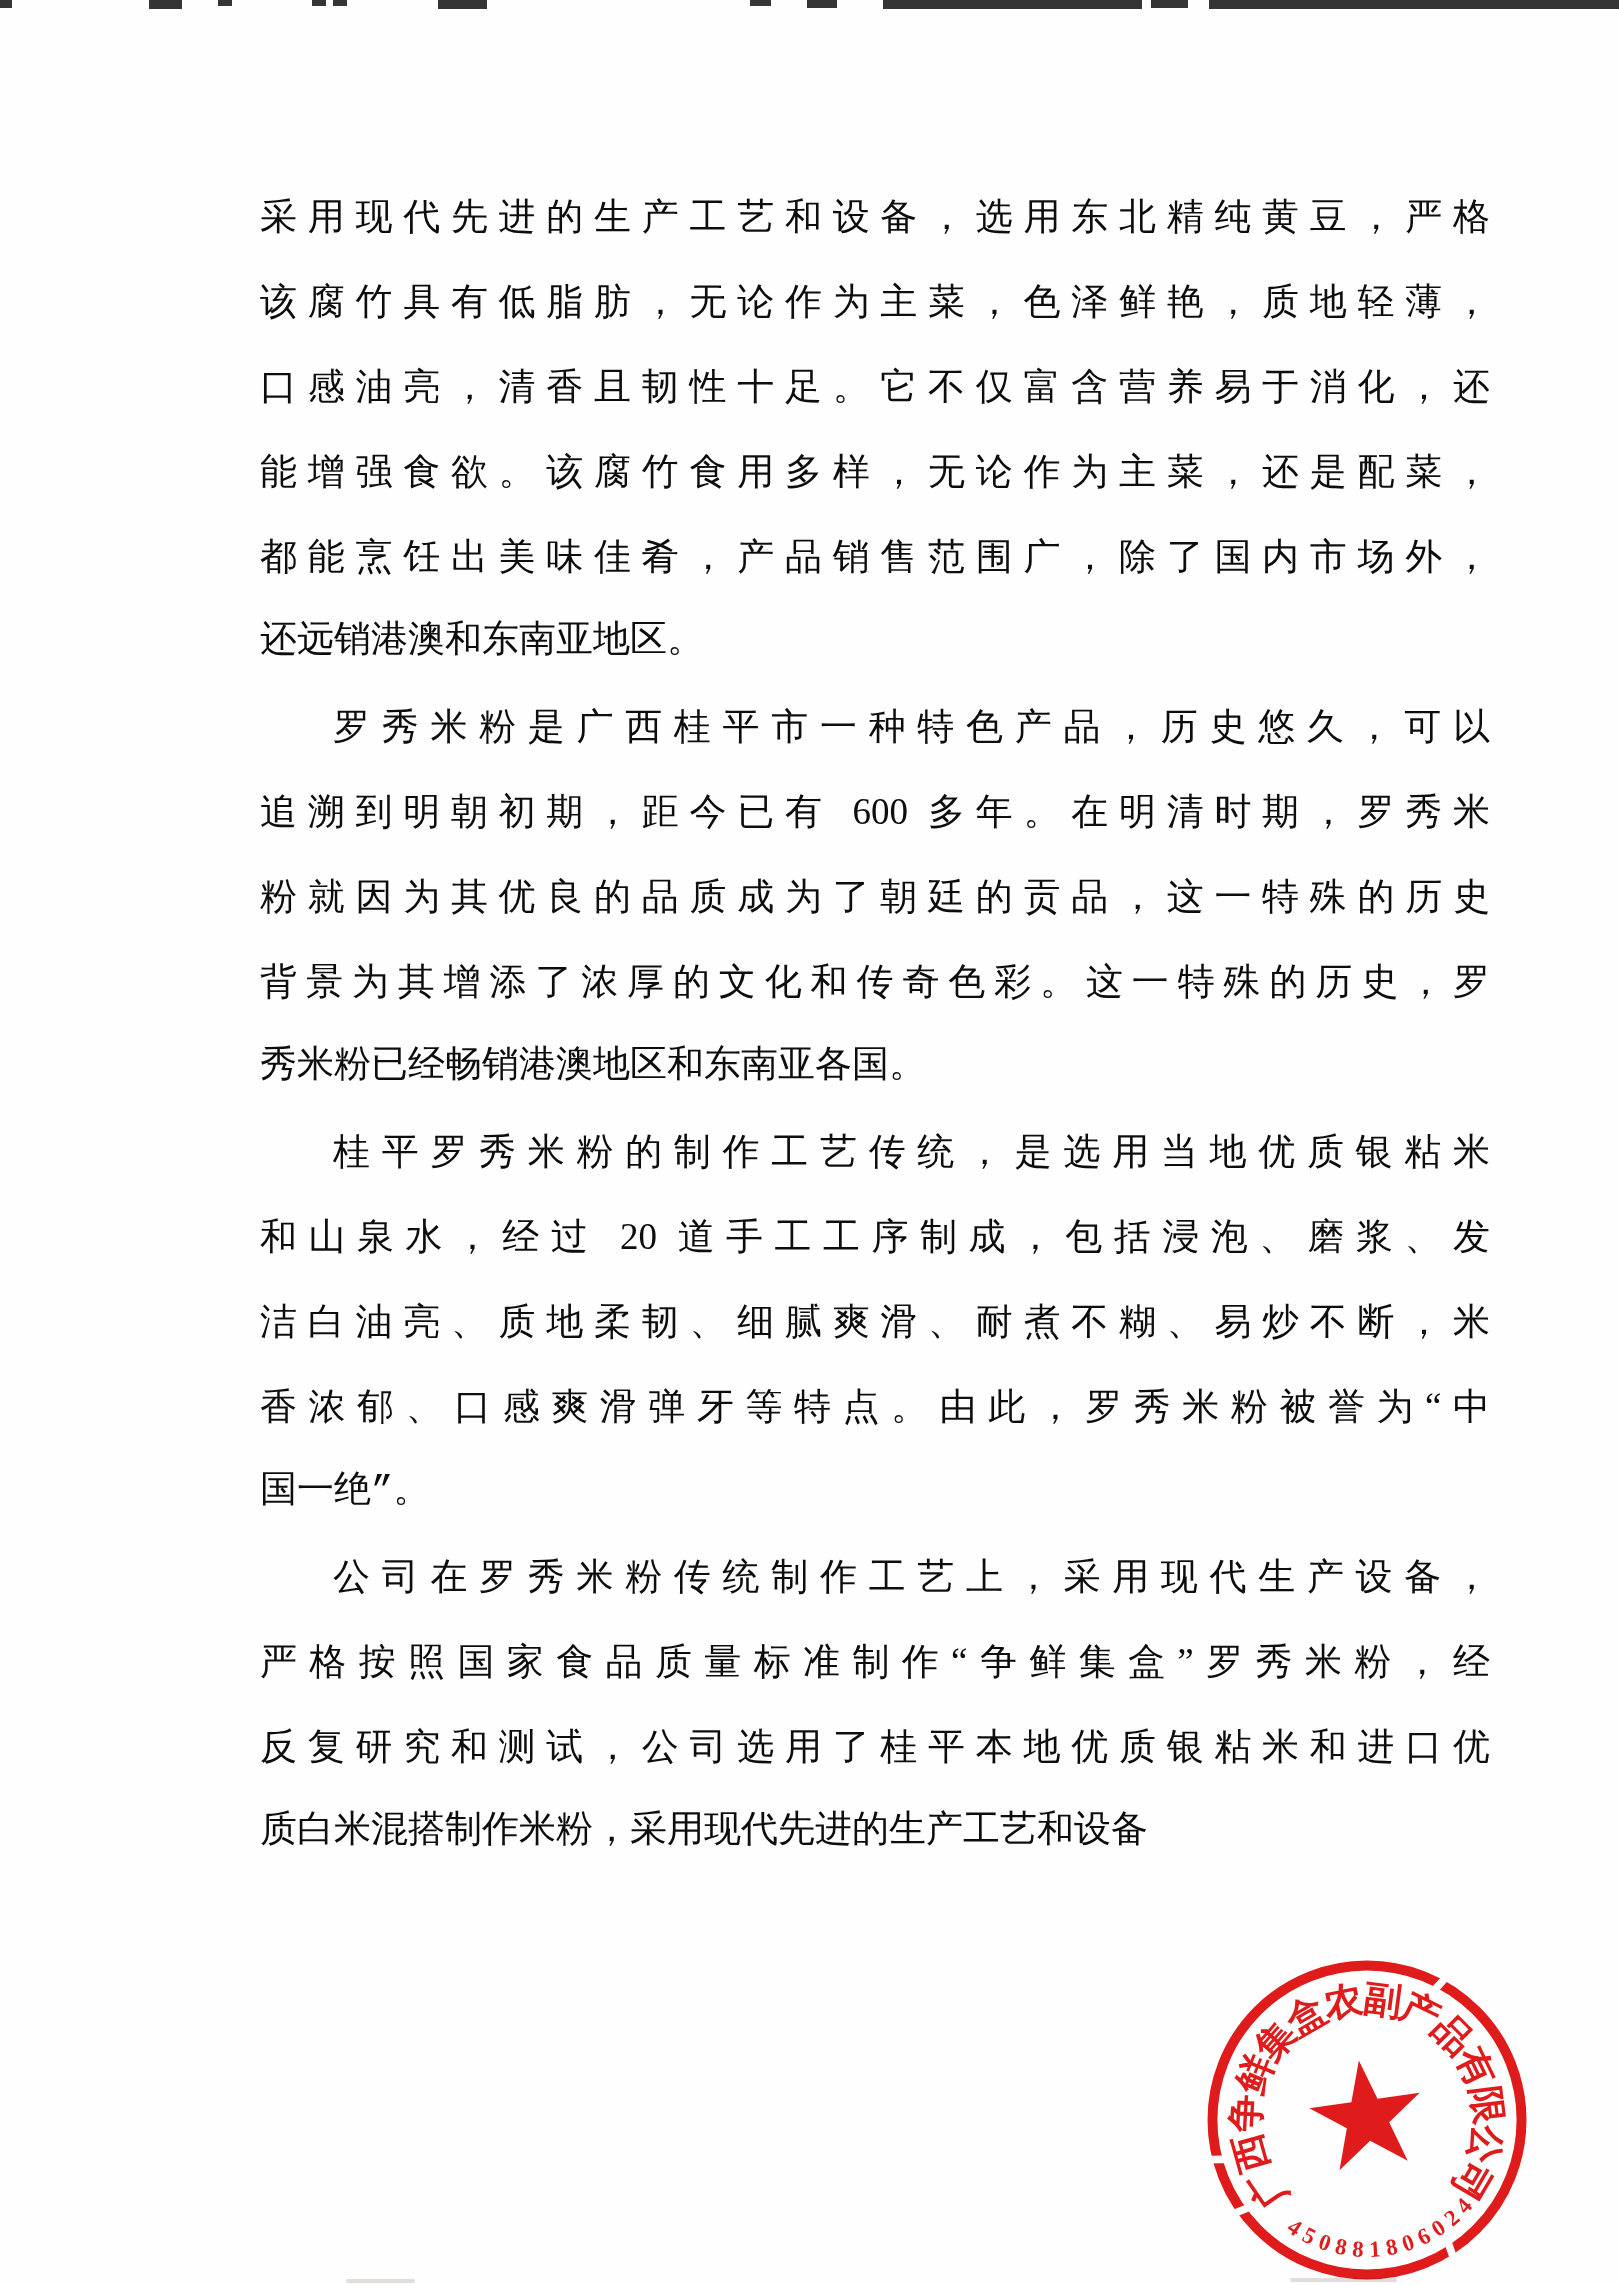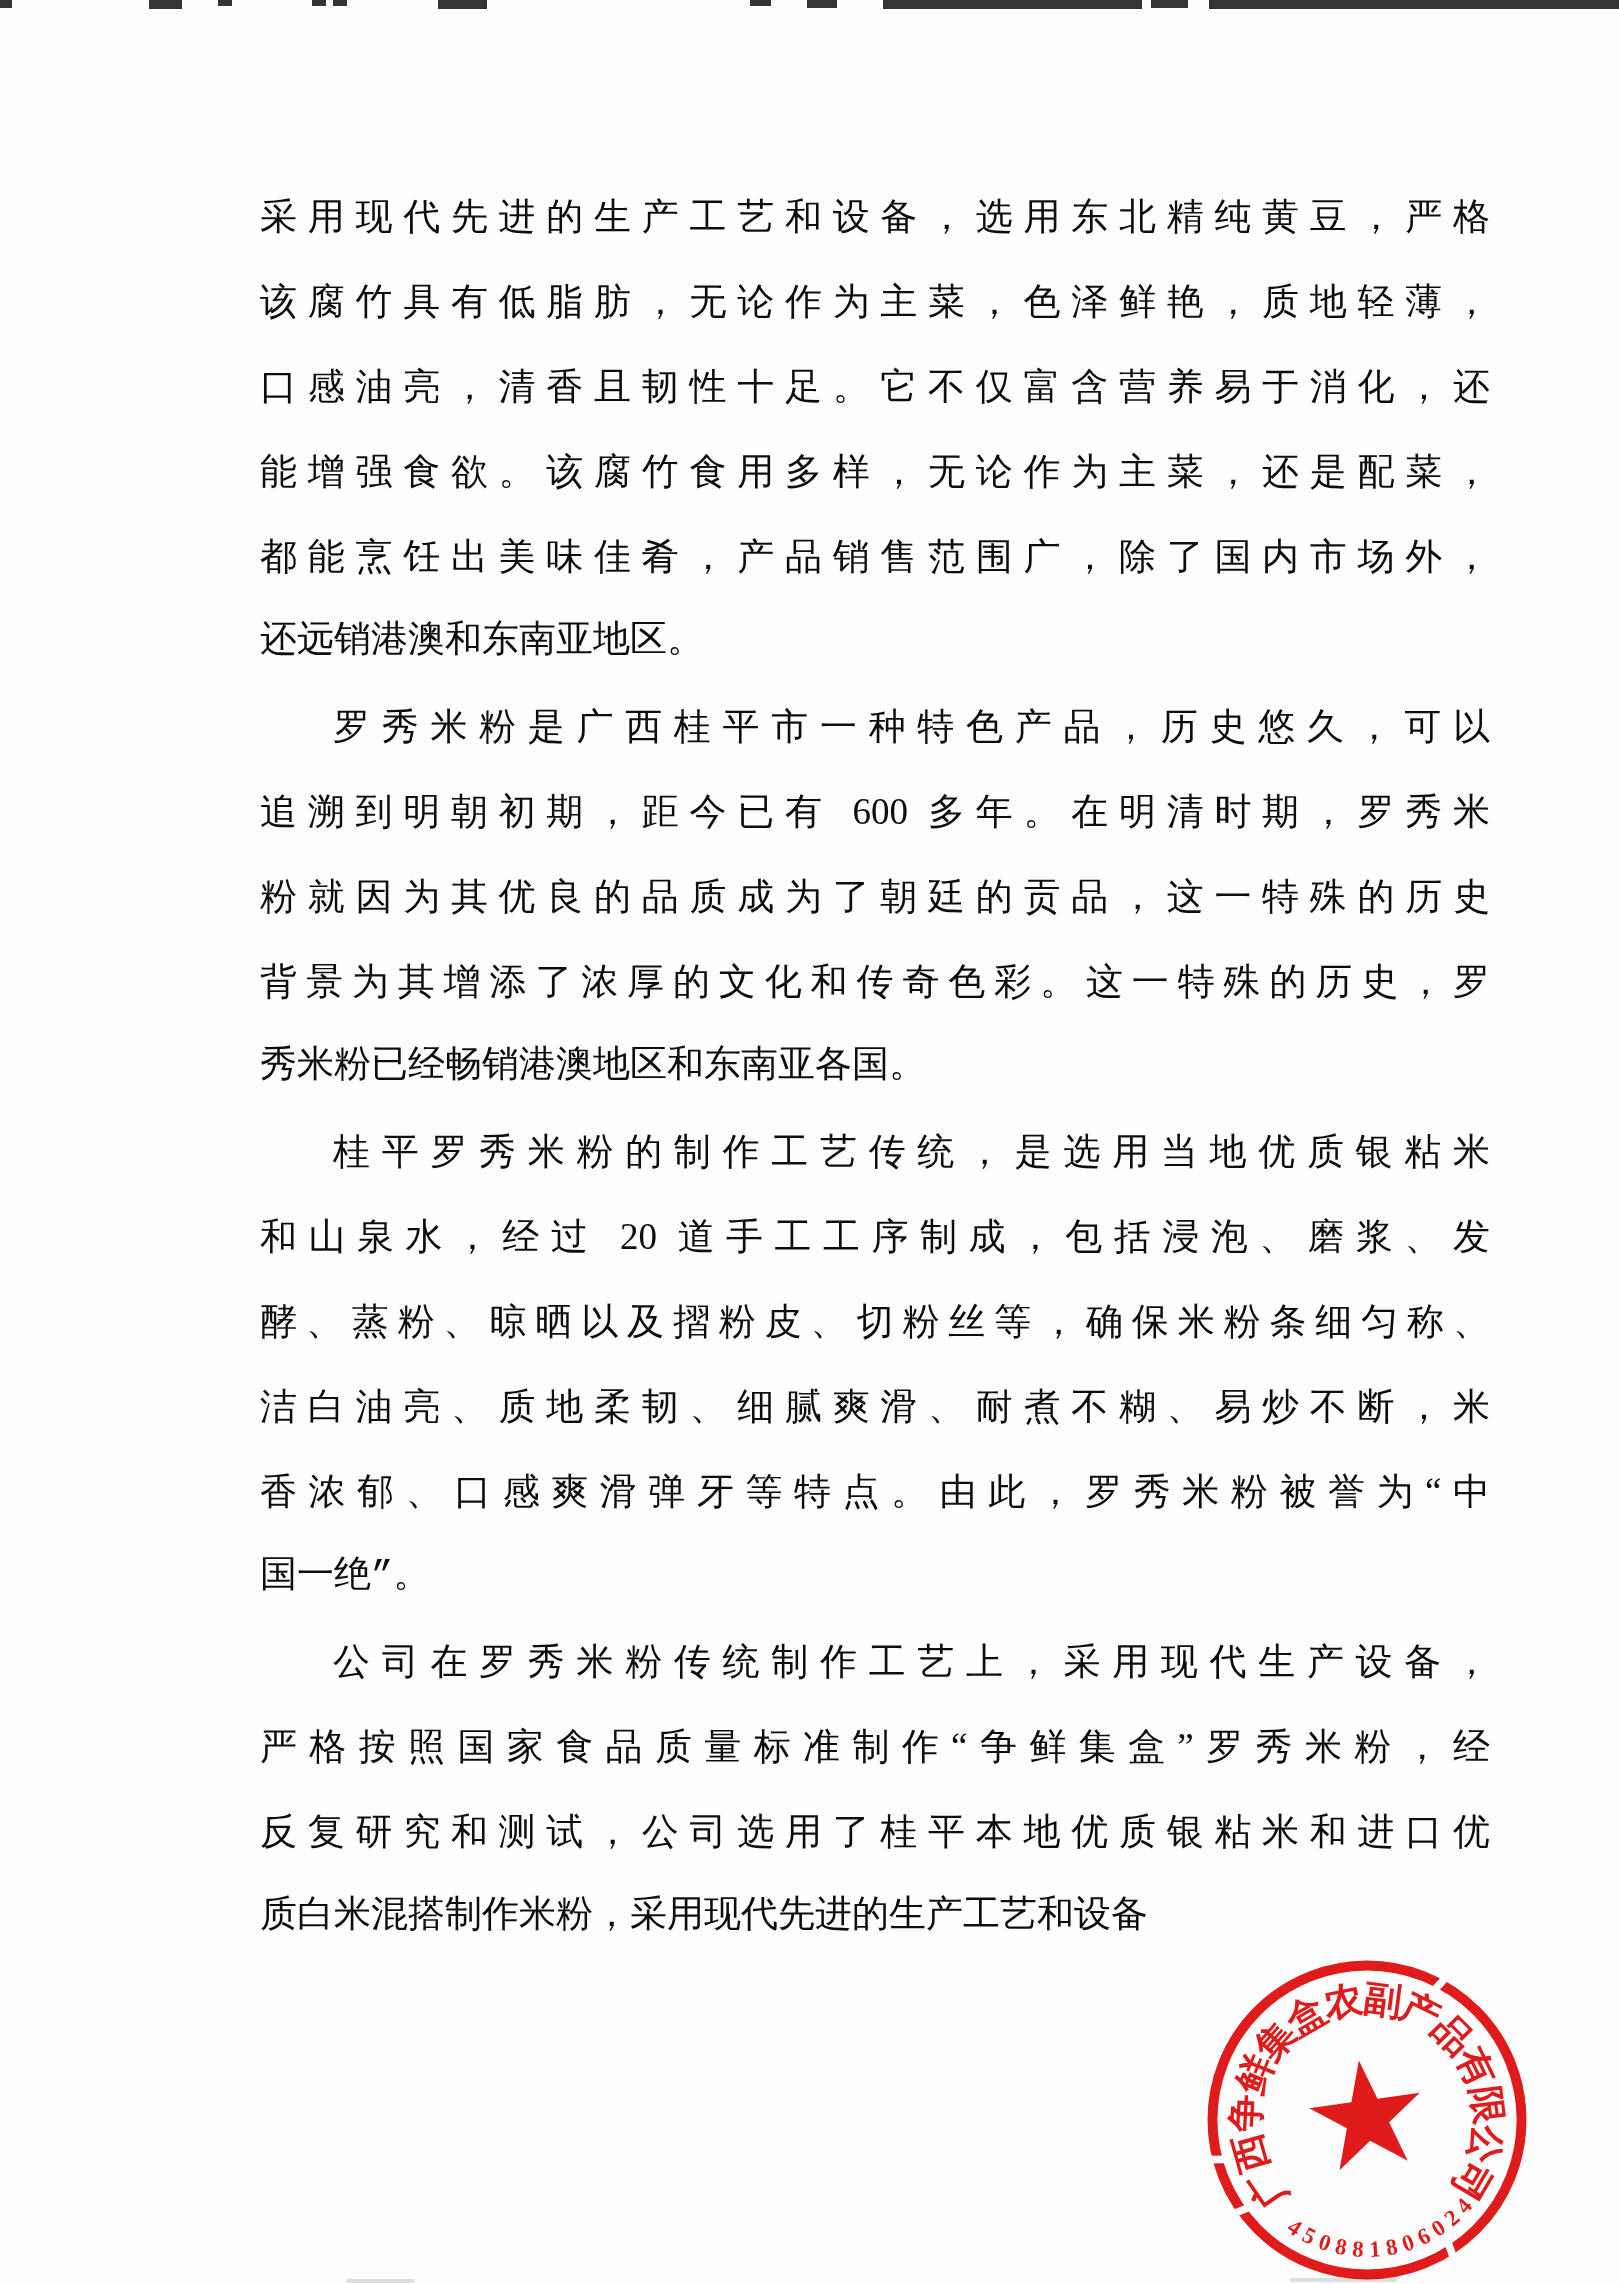--- a/index.html
+++ b/index.html
@@ -81,21 +81,20 @@
     <div class="line">能增强食欲。该腐竹食用多样，无论作为主菜，还是配菜，</div>
     <div class="line">都能烹饪出美味佳肴，产品销售范围广，除了国内市场外，</div>
     <div class="line end">还远销港澳和东南亚地区。</div>
     <div class="line indent">罗秀米粉是广西桂平市一种特色产品，历史悠久，可以</div>
     <div class="line">追溯到明朝初期，距今已有 600 多年。在明清时期，罗秀米</div>
     <div class="line">粉就因为其优良的品质成为了朝廷的贡品，这一特殊的历史</div>
     <div class="line">背景为其增添了浓厚的文化和传奇色彩。这一特殊的历史，罗</div>
     <div class="line end">秀米粉已经畅销港澳地区和东南亚各国。</div>
     <div class="line indent">桂平罗秀米粉的制作工艺传统，是选用当地优质银粘米</div>
     <div class="line">和山泉水，经过 20 道手工工序制成，包括浸泡、磨浆、发</div>
-    <div class="line">酵、蒸粉、晾晒以及摺粉皮、切粉丝等，确保米粉条细匀称、</div>
     <div class="line">洁白油亮、质地柔韧、细腻爽滑、耐煮不糊、易炒不断，米</div>
     <div class="line">香浓郁、口感爽滑弹牙等特点。由此，罗秀米粉被誉为“中</div>
     <div class="line end">国一绝”。</div>
     <div class="line indent">公司在罗秀米粉传统制作工艺上，采用现代生产设备，</div>
     <div class="line">严格按照国家食品质量标准制作“争鲜集盒”罗秀米粉，经</div>
     <div class="line">反复研究和测试，公司选用了桂平本地优质银粘米和进口优</div>
     <div class="line end">质白米混搭制作米粉，采用现代先进的生产工艺和设备</div>
   </div>
 
   <div class="seal">

